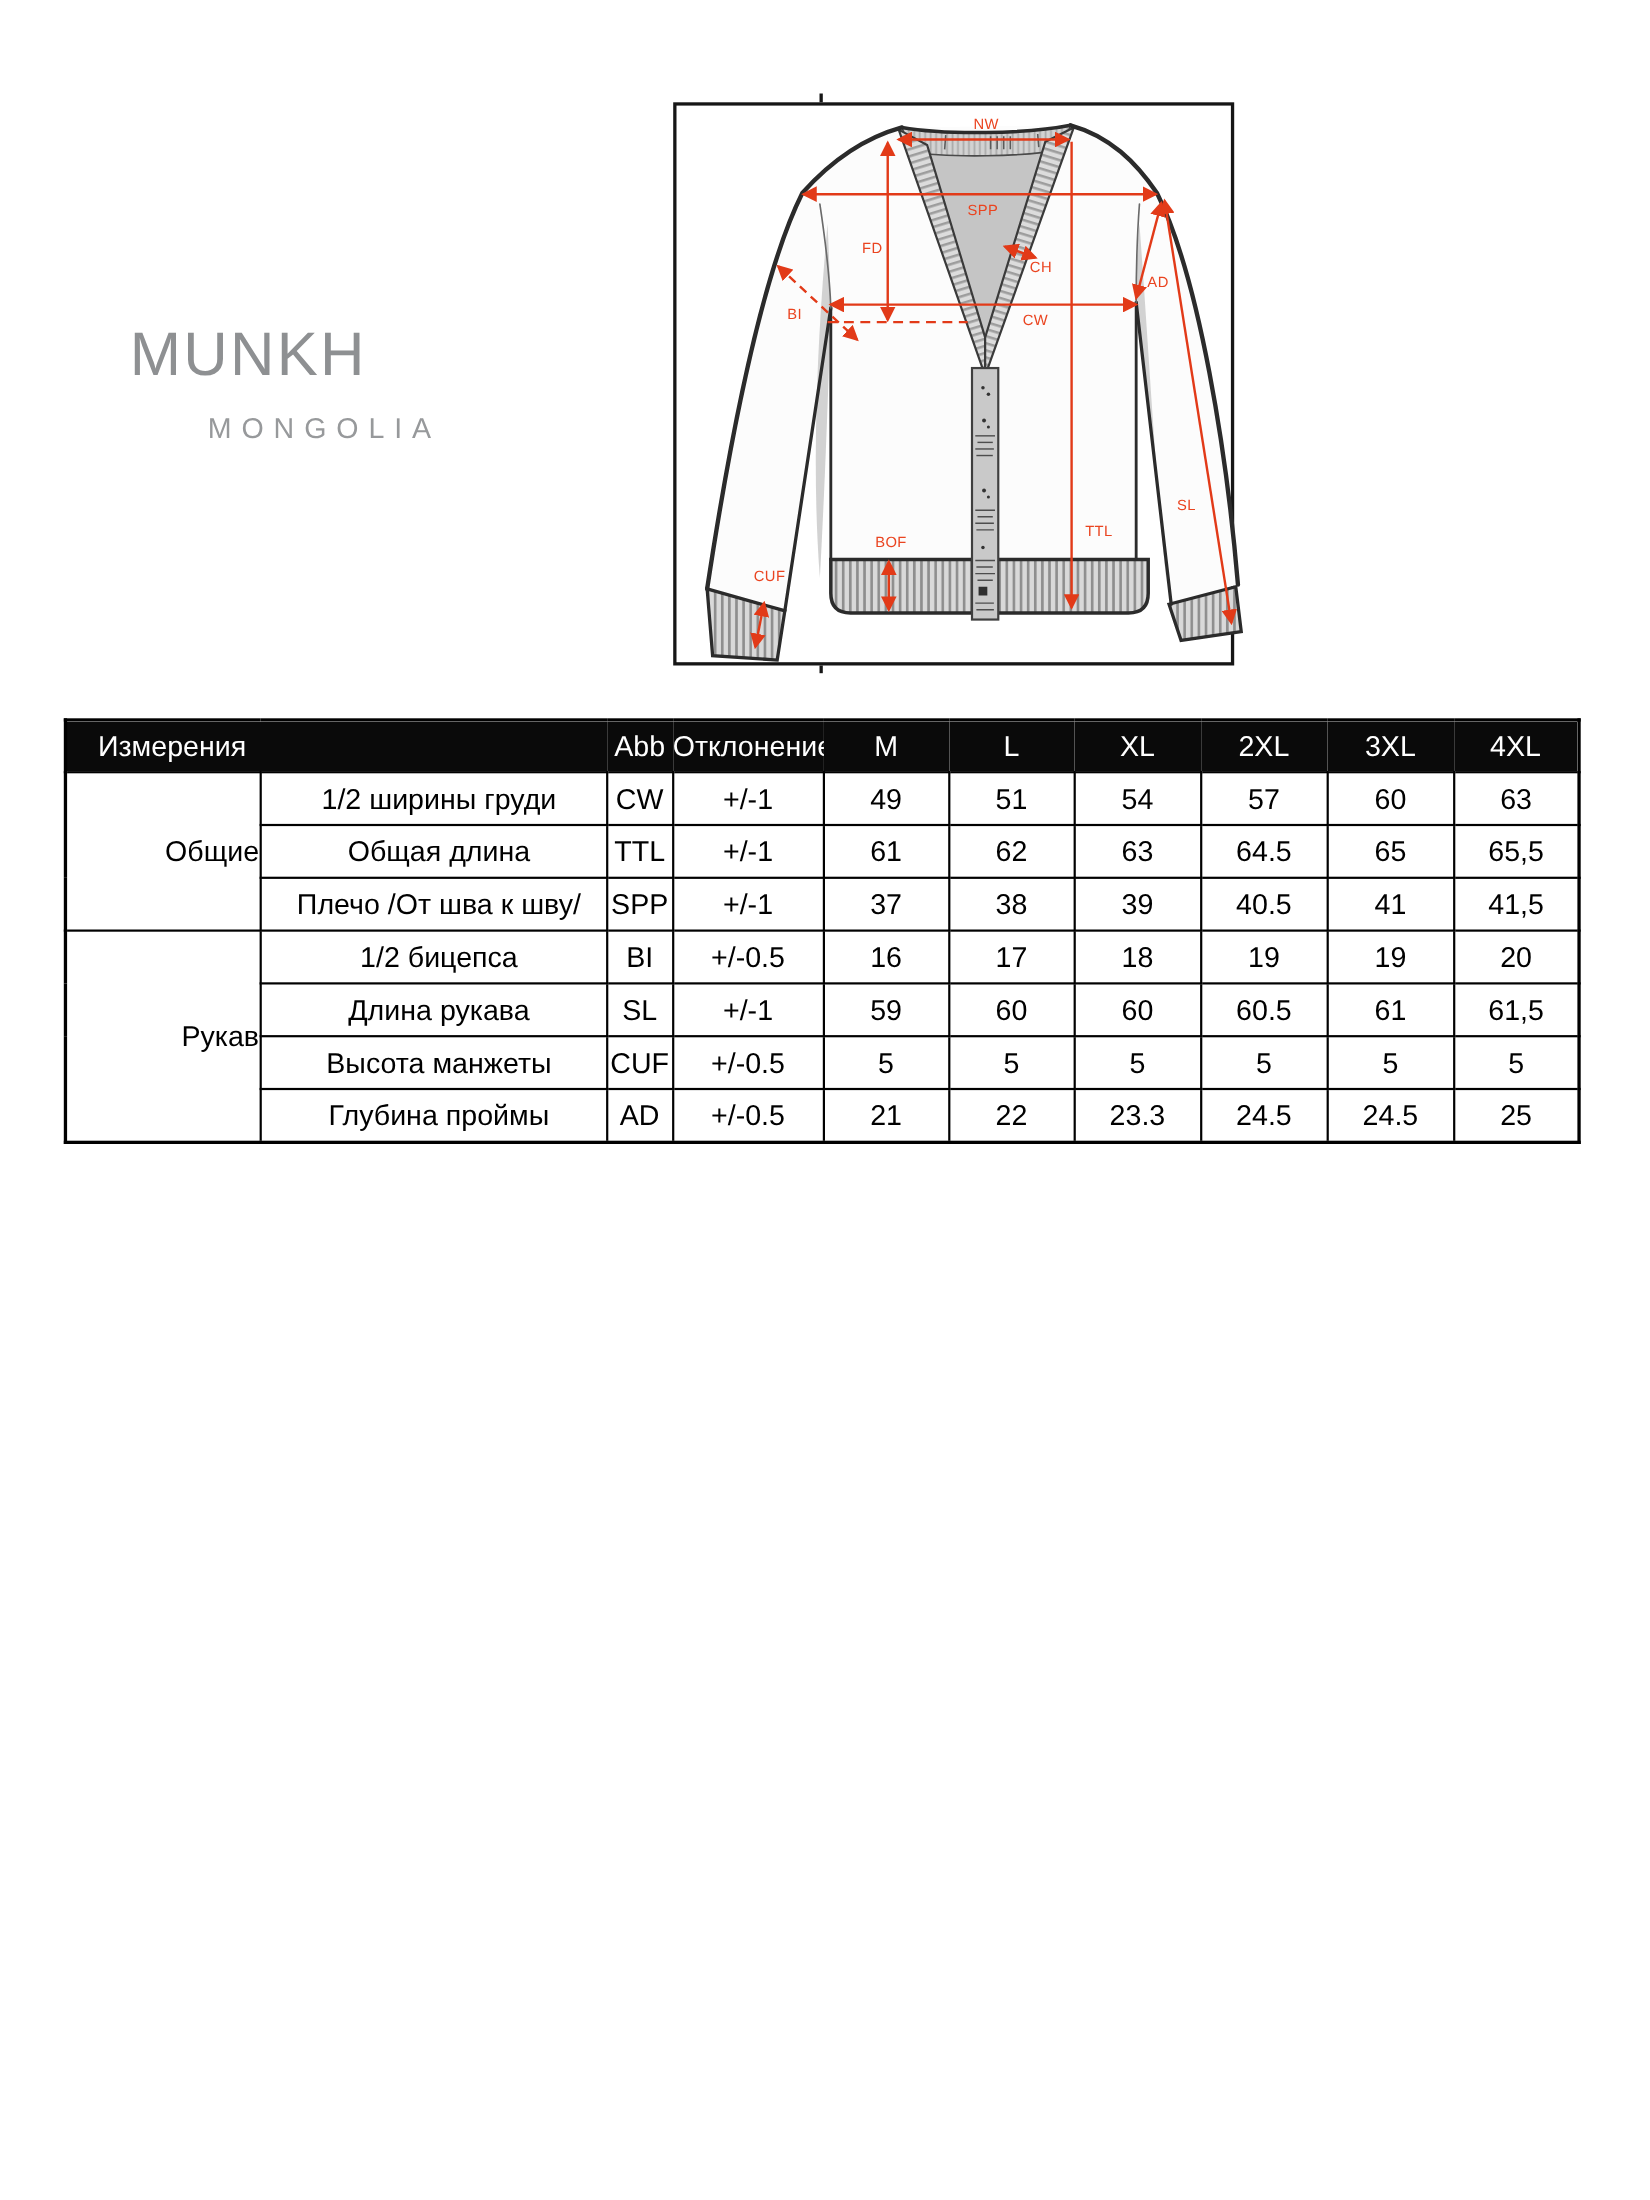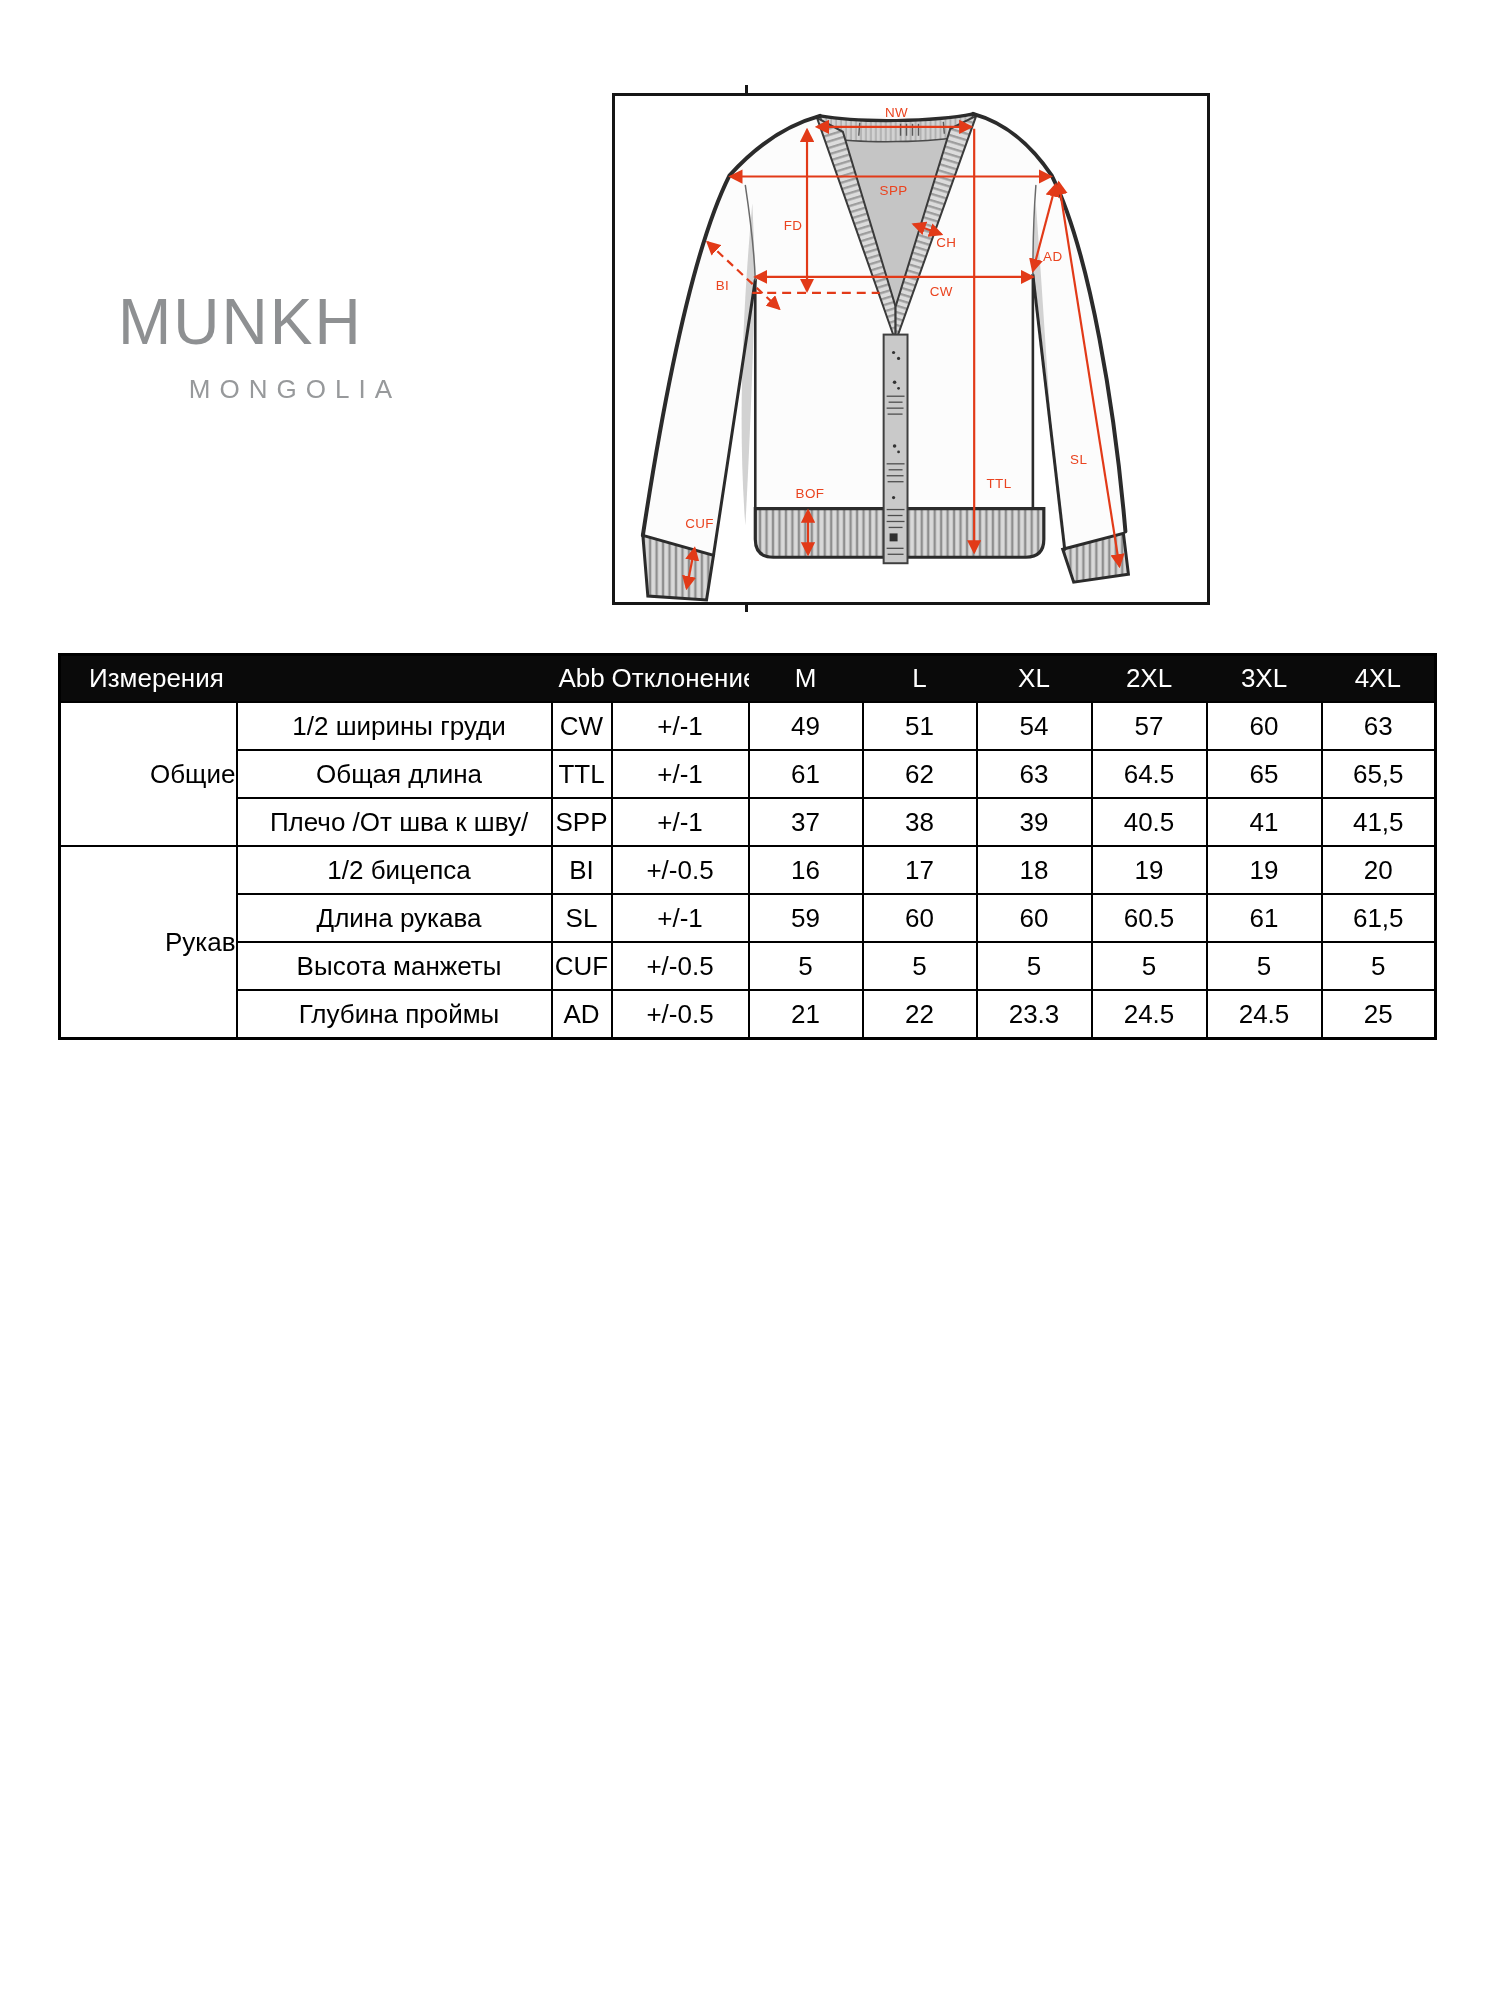--- a/index.html
+++ b/index.html
@@ -1,25 +1,25 @@
 <!DOCTYPE html>
 <html><head>
 <meta charset="utf-8">
 <style>
   html,body{margin:0;padding:0;background:#fff;}
   .page{position:relative;width:1500px;height:2000px;background:#ffffff;overflow:hidden;
         font-family:"Liberation Sans", sans-serif;}
 
   
   .logo{position:absolute;left:118px;top:280px;width:285px;}
-  .logo-main{font-size:64px;line-height:84px;letter-spacing:2px;color:#8e9092;font-weight:400;}
+  .logo-main{font-size:56px;line-height:84px;letter-spacing:2px;color:#8e9092;font-weight:400;}
   .logo-sub{margin-top:10px;font-size:26px;letter-spacing:9px;color:#97999b;text-align:right;padding-right:2px;}
 
   
-  .draw-box{position:absolute;left:612px;top:93px;width:598px;height:512px;
+  .draw-box{position:absolute;left:612px;top:93px;width:510px;height:512px;
             border:3px solid #161616;box-sizing:border-box;background:#fff;}
   .draw-box svg{position:absolute;left:0;top:0;width:592px;height:506px;}
   .tick{position:absolute;width:3px;background:#161616;}
   .tick.top{left:745px;top:85px;height:21px;}
   .tick.bottom{left:745px;top:591px;height:21px;}
 
   svg text{font-family:"Liberation Sans", sans-serif;font-size:13.5px;fill:#ea4420;letter-spacing:.4px;}
 
   
   .size-table{position:absolute;left:58px;top:653px;border-collapse:collapse;table-layout:fixed;

